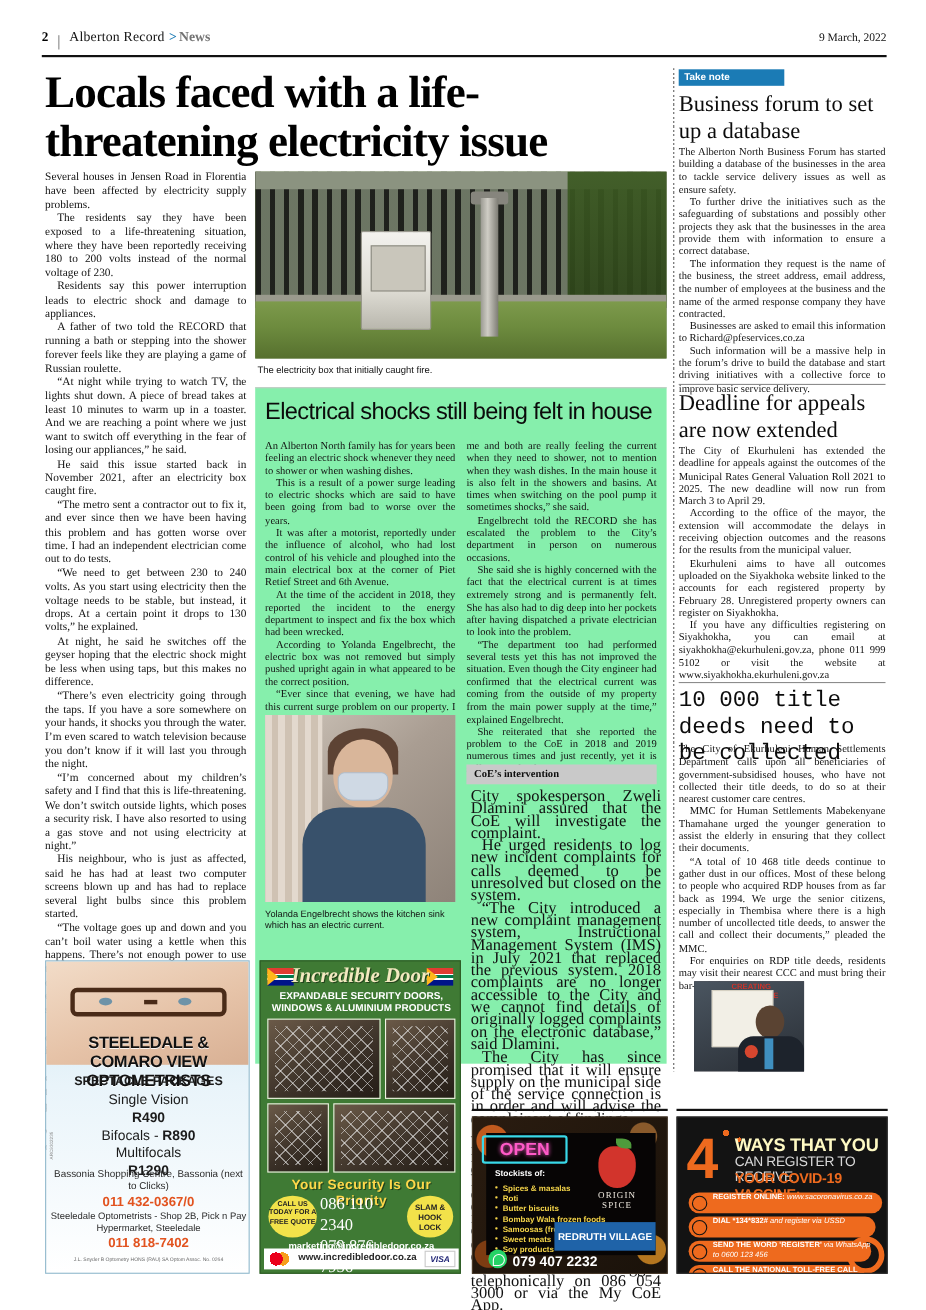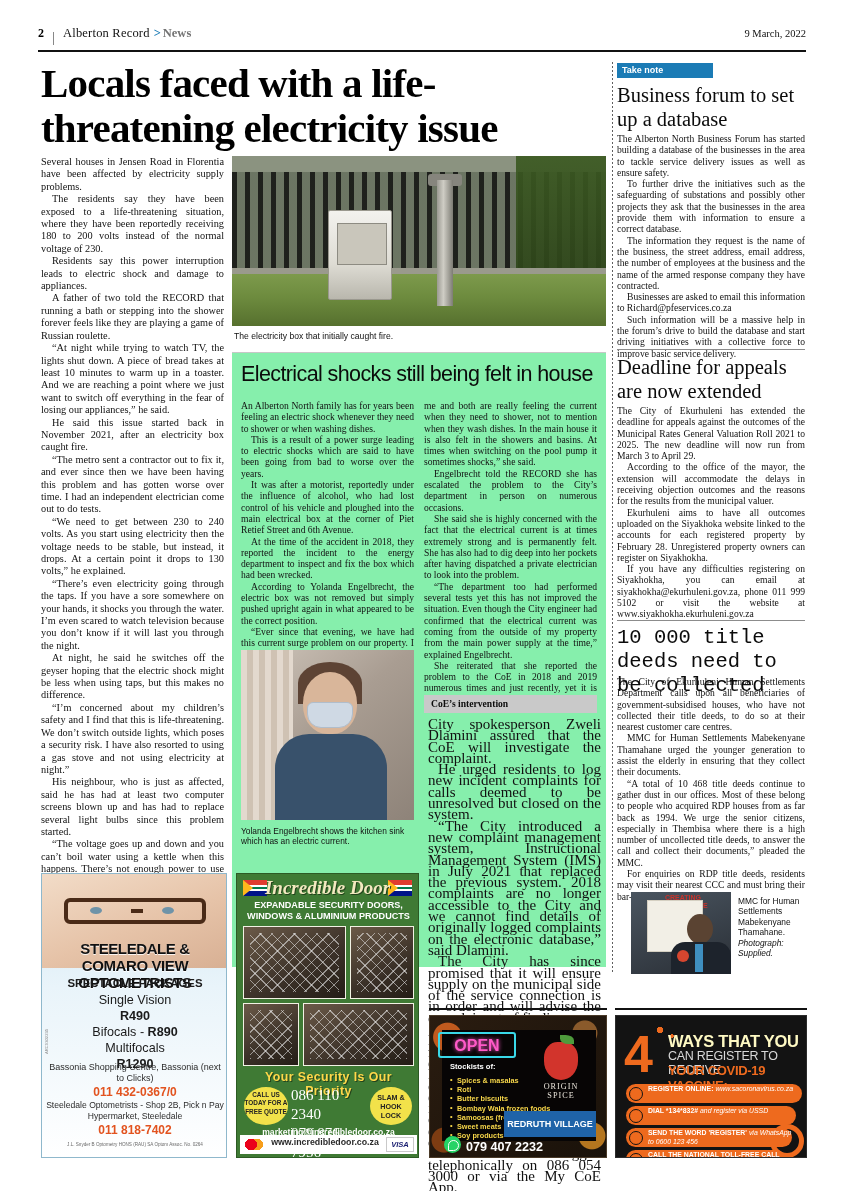--- a/index.html
+++ b/index.html
@@ -759,22 +759,22 @@
 
   <div class="col1" id="col1">
       <p class="first">Several houses in Jensen Road in Florentia have been affected by electricity supply problems.</p>
       <p>The residents say they have been exposed to a life-threatening situation, where they have been reportedly receiving 180 to 200 volts instead of the normal voltage of 230.</p>
       <p>Residents say this power interruption leads to electric shock and damage to appliances.</p>
       <p>A father of two told the RECORD that running a bath or stepping into the shower forever feels like they are playing a game of Russian roulette.</p>
       <p>“At night while trying to watch TV, the lights shut down. A piece of bread takes at least 10 minutes to warm up in a toaster. And we are reaching a point where we just want to switch off everything in the fear of losing our appliances,” he said.</p>
       <p>He said this issue started back in November 2021, after an electricity box caught fire.</p>
       <p>“The metro sent a contractor out to fix it, and ever since then we have been having this problem and has gotten worse over time. I had an independent electrician come out to do tests.</p>
       <p>“We need to get between 230 to 240 volts. As you start using electricity then the voltage needs to be stable, but instead, it drops. At a certain point it drops to 130 volts,” he explained.</p>
+      <p>At night, he said he switches off the geyser hoping that the electric shock might be less when using taps, but this makes no difference.</p>
       <p>“There’s even electricity going through the taps. If you have a sore somewhere on your hands, it shocks you through the water. I’m even scared to watch television because you don’t know if it will last you through the night.</p>
-      <p>At night, he said he switches off the geyser hoping that the electric shock might be less when using taps, but this makes no difference.</p>
       <p>“I’m concerned about my children’s safety and I find that this is life-threatening. We don’t switch outside lights, which poses a security risk. I have also resorted to using a gas stove and not using electricity at night.”</p>
       <p>His neighbour, who is just as affected, said he has had at least two computer screens blown up and has had to replace several light bulbs since this problem started.</p>
       <p>“The voltage goes up and down and you can’t boil water using a kettle when this happens. There’s not enough power to use the microwave and my daughter can’t blow dry her hair. We just have to wait for the electricity to be stable enough and then we start using it,” he said.</p>
       <p>He reiterated that they have escalated this complaint to numerous departments to have it resolved.</p>
       <p>City’s spokesperson Zweli Dlamini said a cable will be replaced by the CoE and that they had already started working on this problem.</p>
       <p>“After investigating and testing the cable, we found that the cable is very old and degraded.”</p>
     </div>
 
   <div class="hero-photo">
     <div class="fence"></div>
@@ -858,24 +858,20 @@
     </div>
 
   <div class="mmc-photo">
     <div class="banner"></div>
     <div class="txt1">CREATING SUSTAINABLE HUMAN SETTLEMENTS</div>
     <div class="cert"></div>
     <div class="head"></div>
     <div class="suit"></div>
     <div class="tie"></div>
     <div class="dot"></div>
-  </div>
-  <div class="mmc-caption">
-    <span>MMC for Human Settlements Mabekenyane Thamahane.</span>
-    <em>Photograph: Supplied.</em>
   </div>
 
   <div class="ad-opt">
     <div class="photo"></div>
     <div class="glasses"></div>
     <div class="eyeL"></div>
     <div class="eyeR"></div>
     <h3>STEELEDALE &amp; COMARO VIEW OPTOMETRISTS</h3>
     <div class="subttl">SPECTACLE PACKAGES</div>
     <div class="pkg" id="optpkg">

